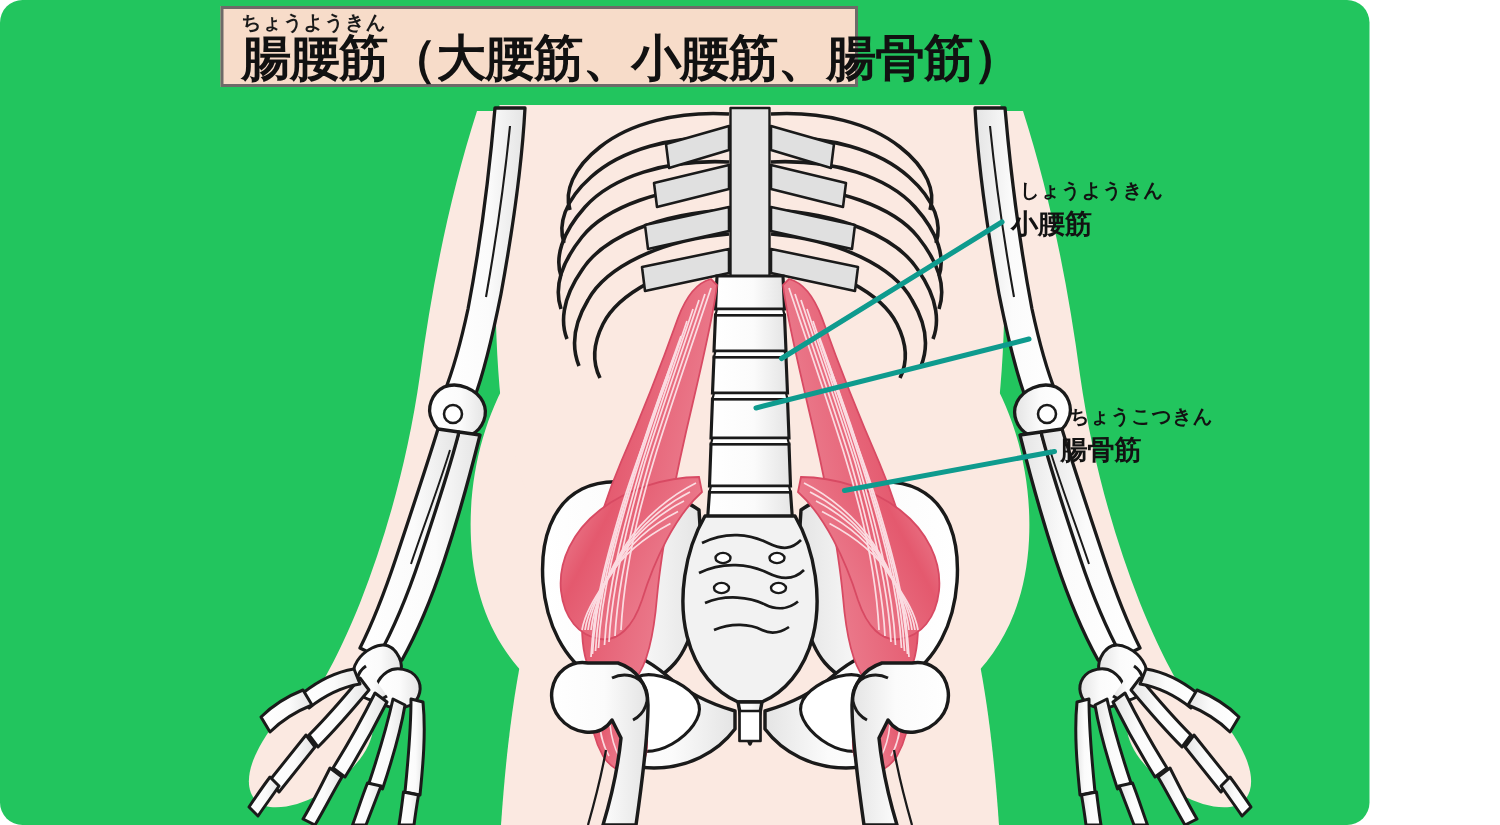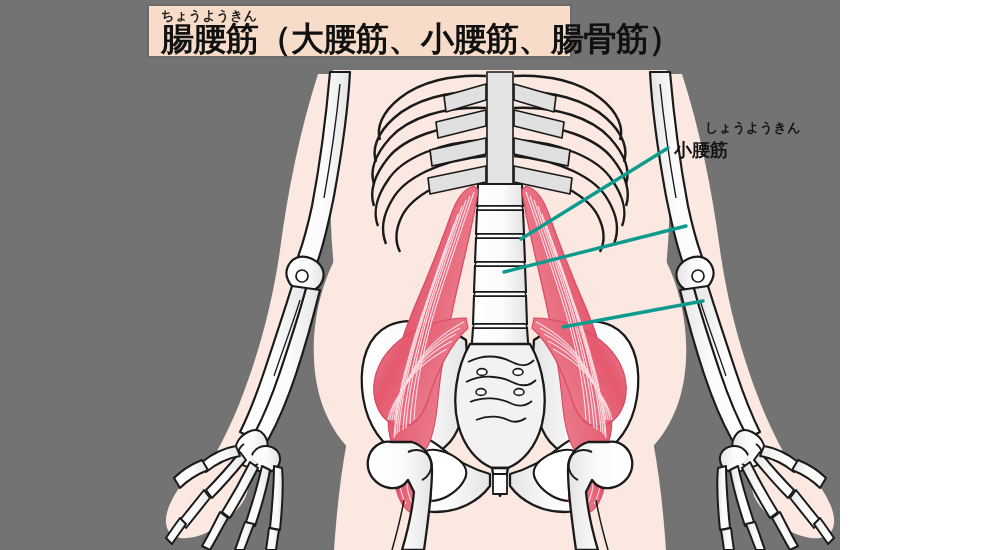--- a/index.html
+++ b/index.html
@@ -10,23 +10,24 @@
   body {
     width: 1000px;
     height: 550px;
     position: relative;
     overflow: hidden;
     font-family: "Liberation Sans", "DejaVu Sans", sans-serif;
   }
   #stage {
     position: absolute;
     left: 0; top: 0;
-    width: 840px;
+    width: 913px;
     height: 550px;
-    background: #737373;
+    background: #22c55e;
+    border-radius: 15px;
   }
   #figure-svg {
     position: absolute;
     left: 0; top: 0;
     width: 1000px;
     height: 550px;
   }
 
   
   #title-box {
@@ -73,21 +74,21 @@
   }
   .callout .main {
     font-size: 18px;
     line-height: 30px;
     font-weight: 700;
     letter-spacing: 0px;
     font-family: "DejaVu Sans", "Liberation Sans", sans-serif;
     white-space: nowrap;
   }
   #callout-psoas-minor { left: 674px; top: 120px; }
-  #callout-psoas-minor .ruby { padding-left: 6px; margin-left: 25px; }
+  #callout-psoas-minor .ruby { padding-left: 6px; }
   #callout-psoas-major { left: 690px; top: 196px; }
   #callout-psoas-major .ruby { padding-left: 6px; }
   #callout-iliacus { left: 707px; top: 271px; }
   #callout-iliacus .ruby { padding-left: 6px; }
 </style>
 </head>
 <body>
 
 <div id="stage">
 
@@ -420,14 +421,18 @@
     <div id="title-ruby">ちょうようきん</div>
     <div id="title-main">腸腰筋（大腰筋、小腰筋、腸骨筋）</div>
   </div>
 
   <div class="callout" id="callout-psoas-minor">
     <div class="ruby">しょうようきん</div>
     <div class="main">小腰筋</div>
   </div>
 
 
+  <div class="callout" id="callout-iliacus">
+    <div class="ruby">ちょうこつきん</div>
+    <div class="main">腸骨筋</div>
+  </div>
 
 </div>
 
 </body></html>

